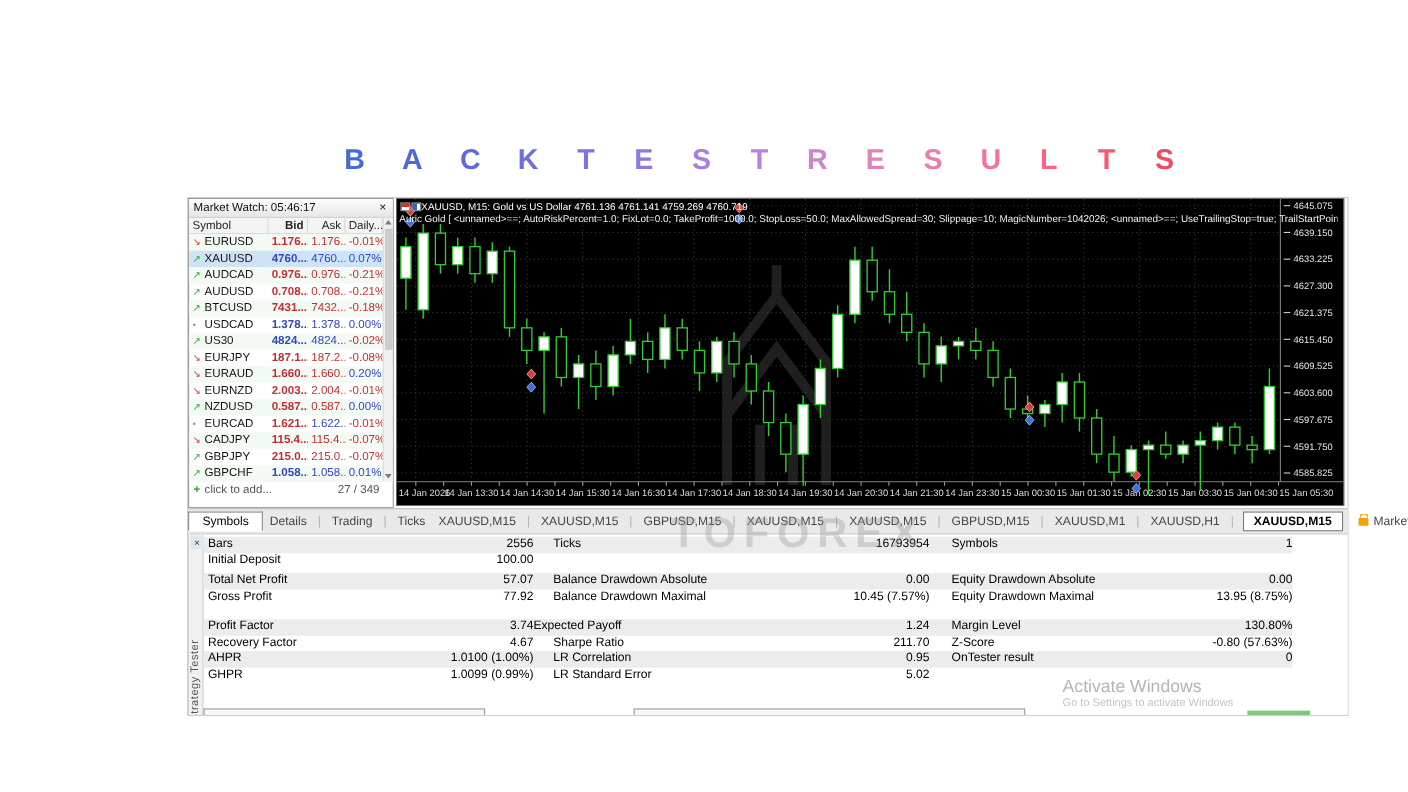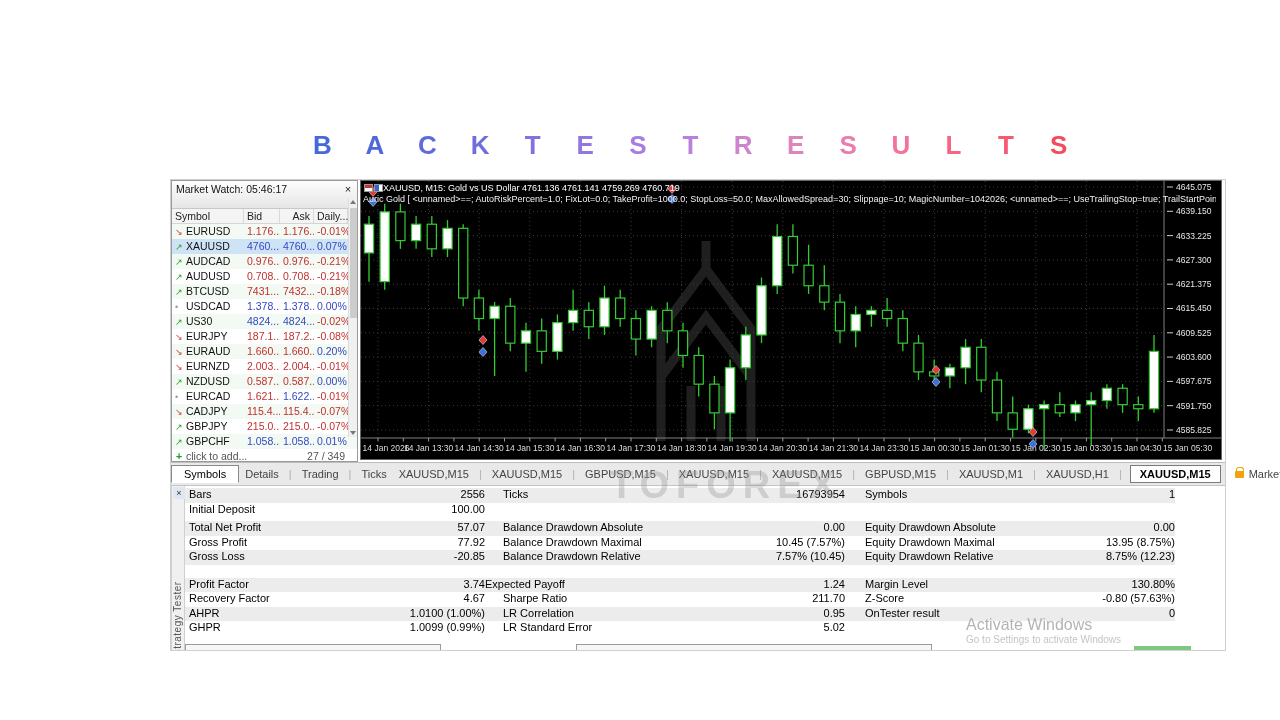--- a/index.html
+++ b/index.html
@@ -7,28 +7,28 @@
   #page { position:relative; width:1280px; height:720px; background:#ffffff;
           font-family:"Liberation Sans", sans-serif; overflow:hidden; }
 
   
   #headline { position:absolute; left:296px; top:130px; display:flex; }
   #headline span { width:52.6px; text-align:center; font-size:26px; font-weight:700; }
 
   
   #mw { position:absolute; left:171px; top:180px; width:187px; height:282px;
         background:#fff; border:1px solid #9a9a9a; font-size:10.5px; color:#111; }
-  #mw-header { position:relative; height:28px; background:linear-gradient(#fdfdfd,#e6e6e6);
+  #mw-header { position:relative; height:17px; background:linear-gradient(#fdfdfd,#e6e6e6);
                border-bottom:1px solid #c8c8c8; line-height:17px; padding-left:4px; font-size:10.5px; }
   #mw-close { position:absolute; right:3px; top:0; width:12px; text-align:center; cursor:default;
               font-size:11px; color:#222; }
   #mw-cols { display:flex; height:15px; background:#f4f4f4; border-bottom:1px solid #d5d5d5;
              line-height:15px; color:#222; }
   #mw-cols .c { border-right:1px solid #d9d9d9; padding:0 3px; }
-  .w-sym{width:72px;} .w-bid{width:36px;} .w-ask{width:34px;text-align:right;}
+  .w-sym{width:72px;} .w-bid{width:36px;text-align:right;font-weight:bold;} .w-ask{width:34px;text-align:right;}
   .w-dly{width:34px;text-align:right;}
   #mw-body { position:relative; }
   .mw-row { display:flex; height:15px; line-height:15px; }
   .mw-row:nth-child(odd) { background:#f3faf3; }
   .mw-row.sel { background:#cfe3f6 !important; }
   .mw-row .c { padding:0 3px; overflow:hidden; white-space:nowrap; }
   .arr { display:inline-block; width:11px; font-size:9px; }
   .a-up{color:#27a527;} .a-down{color:#d04343;} .a-flat{color:#9a9a9a;}
   .c-red{color:#c03030;} .c-blue{color:#3348c0;}
   #mw-add { display:flex; height:15px; line-height:15px; color:#555; }
@@ -637,28 +637,20 @@
           <span class="t-val" style="left: 820px; width: 170px;">0.00</span>
         </div>
         <div class="t-row" style="height: 14.5px; position: relative; margin-top: 0px;">
           <span class="t-lab" style="left: 4px;">Gross Profit</span>
           <span class="t-val" style="left: 130px; width: 170px;">77.92</span>
           <span class="t-lab" style="left: 318px;">Balance Drawdown Maximal</span>
           <span class="t-val" style="left: 490px; width: 170px;">10.45 (7.57%)</span>
           <span class="t-lab" style="left: 680px;">Equity Drawdown Maximal</span>
           <span class="t-val" style="left: 820px; width: 170px;">13.95 (8.75%)</span>
         </div>
-        <div class="t-row shade" style="height: 14.5px; position: relative; margin-top: 0px;">
-          <span class="t-lab" style="left: 4px;">Gross Loss</span>
-          <span class="t-val" style="left: 130px; width: 170px;">-20.85</span>
-          <span class="t-lab" style="left: 318px;">Balance Drawdown Relative</span>
-          <span class="t-val" style="left: 490px; width: 170px;">7.57% (10.45)</span>
-          <span class="t-lab" style="left: 680px;">Equity Drawdown Relative</span>
-          <span class="t-val" style="left: 820px; width: 170px;">8.75% (12.23)</span>
-        </div>
         <div class="t-row shade" style="height: 14.5px; position: relative; margin-top: 13px;">
           <span class="t-lab" style="left: 4px;">Profit Factor</span>
           <span class="t-val" style="left: 130px; width: 170px;">3.74</span>
           <span class="t-lab" style="left: 300px;">Expected Payoff</span>
           <span class="t-val" style="left: 490px; width: 170px;">1.24</span>
           <span class="t-lab" style="left: 680px;">Margin Level</span>
           <span class="t-val" style="left: 820px; width: 170px;">130.80%</span>
         </div>
         <div class="t-row" style="height: 14.5px; position: relative; margin-top: 0px;">
           <span class="t-lab" style="left: 4px;">Recovery Factor</span>

